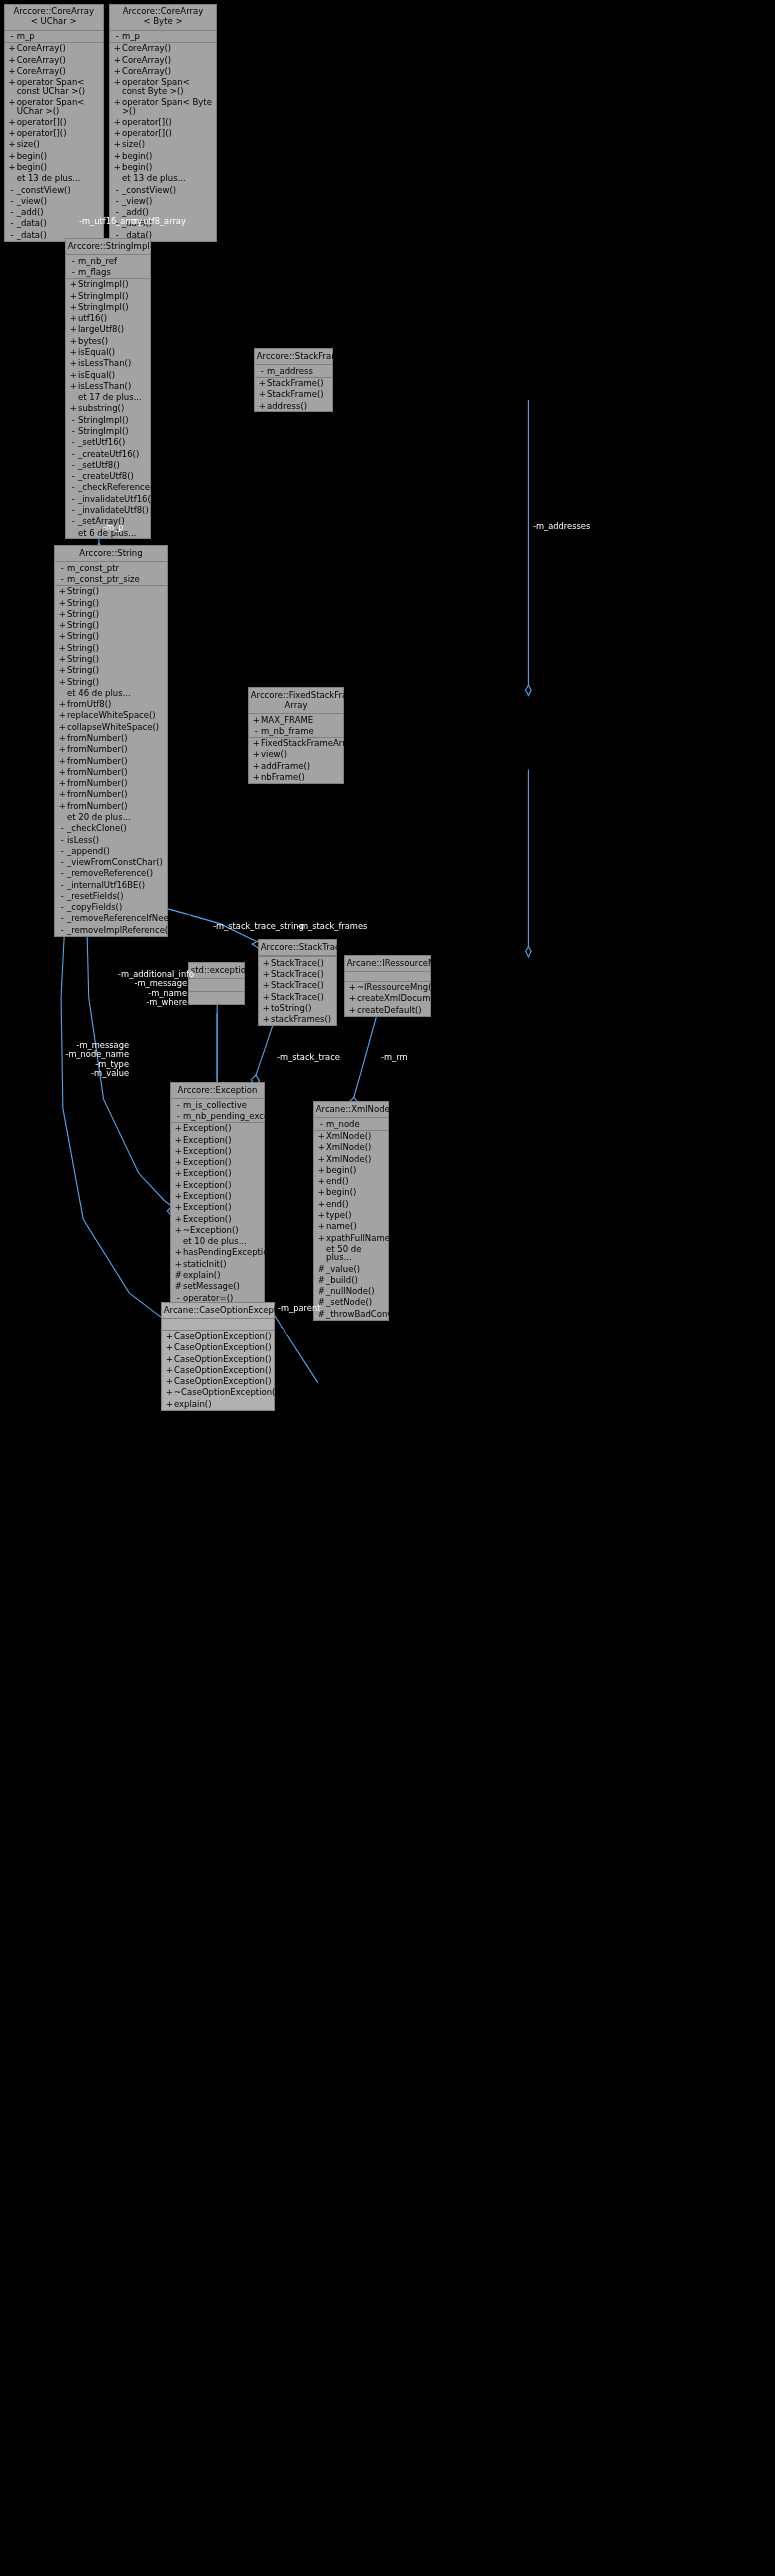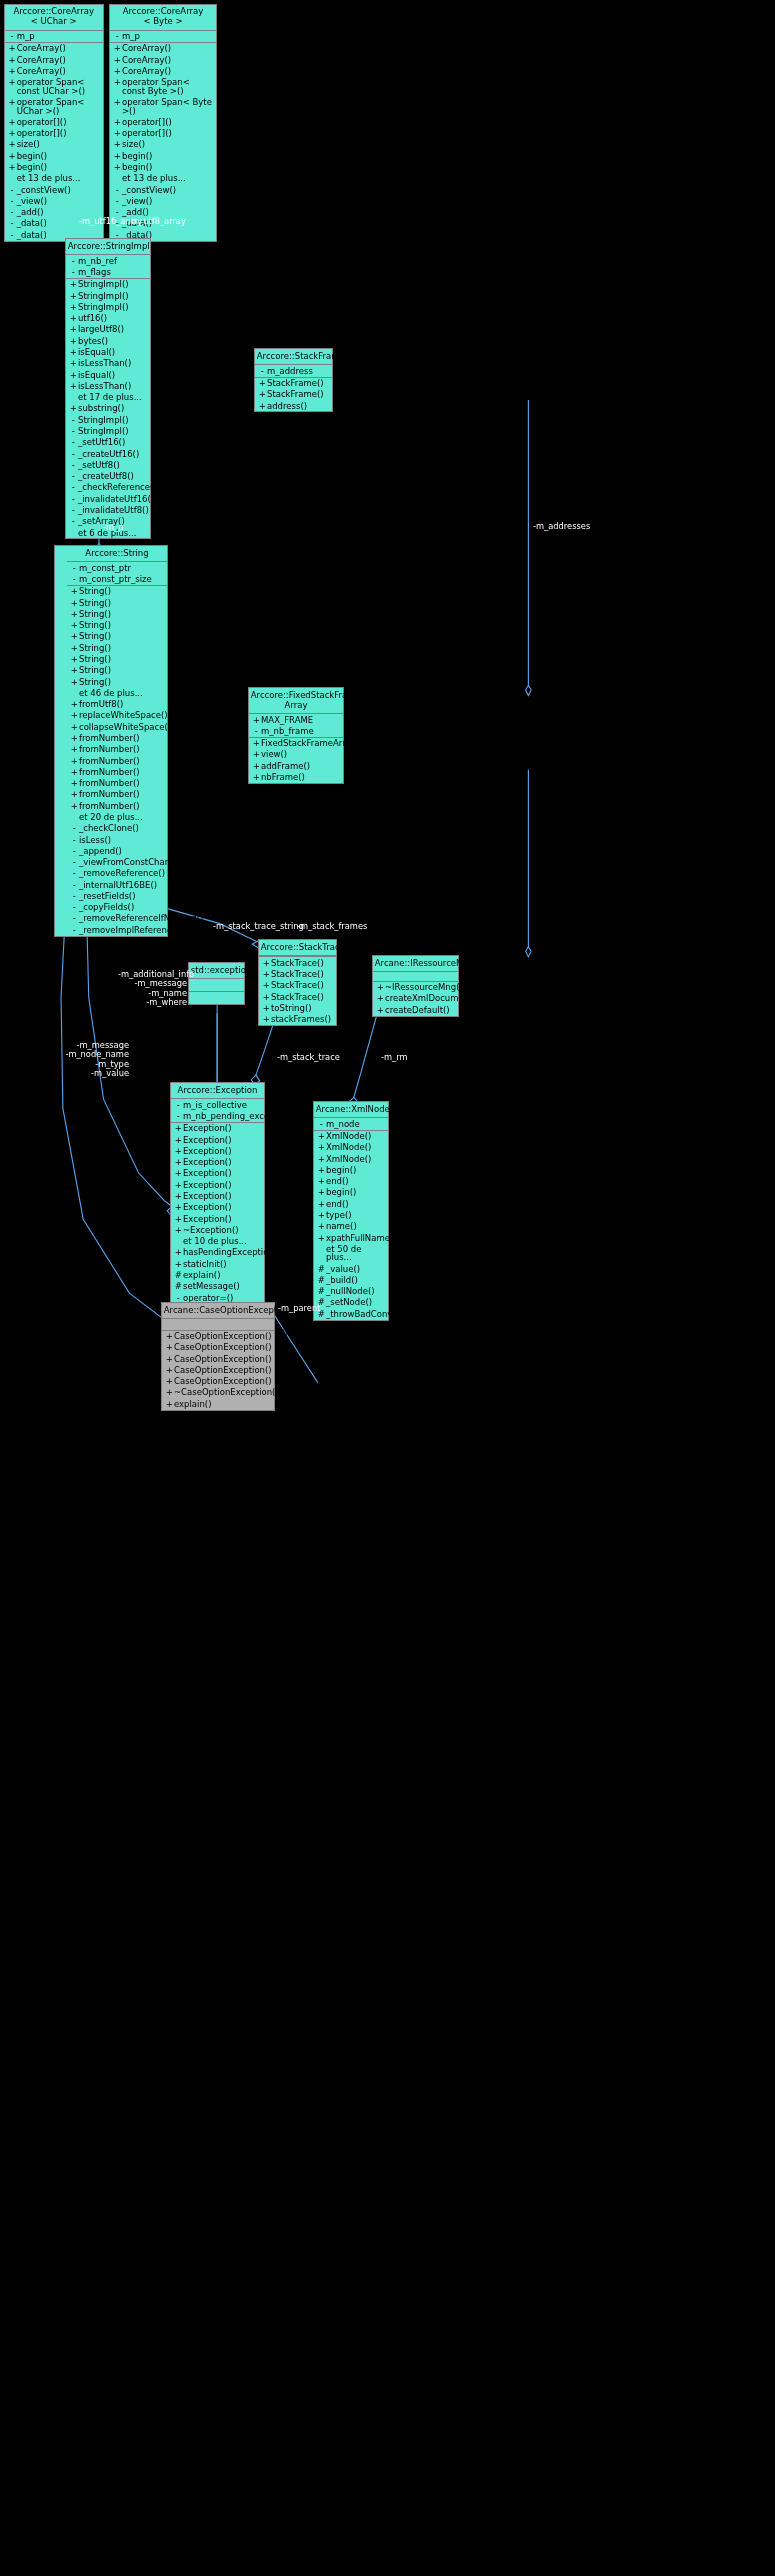--- a/index.html
+++ b/index.html
@@ -5,21 +5,21 @@
   html,body{margin:0;padding:0;background:#000;}
   body{
     width:776px;height:2576px;position:relative;overflow:hidden;
     font-family:"DejaVu Sans","Liberation Sans",sans-serif;
   }
   #stage{position:absolute;left:0;top:0;width:776px;height:2576px;}
   svg#edges{position:absolute;left:0;top:0;width:776px;height:2576px;pointer-events:none;}
 
   .uml-class{
     position:absolute;
-    background:#5eead4;
+    background:#a3a3a3;
     border:0.9px solid #808080;
     box-sizing:border-box;
     font-size:8.5px;
     color:#000;
     line-height:1.0;
     z-index:3;
   }
   .uml-class.highlight{background:#b0b0b0;}
   .uml-title{
     text-align:center;
@@ -197,21 +197,21 @@
     <div class="uml-section">
         <div class="uml-row"><span class="uml-vis">-</span><span class="uml-name">m_address</span></div>
       </div>
     <div class="uml-section">
         <div class="uml-row"><span class="uml-vis">+</span><span class="uml-name">StackFrame()</span></div>
         <div class="uml-row"><span class="uml-vis">+</span><span class="uml-name">StackFrame()</span></div>
         <div class="uml-row"><span class="uml-vis">+</span><span class="uml-name">address()</span></div>
       </div>
   </div>
 
-  <div class="uml-class" style="left:54px;top:545px;width:114px;padding-left:12px;">
+  <div class="uml-class" style="left:54px;top:545px;width:114px;">
     <div class="uml-title">Arccore::String</div>
     <div class="uml-section">
         <div class="uml-row"><span class="uml-vis">-</span><span class="uml-name">m_const_ptr</span></div>
         <div class="uml-row"><span class="uml-vis">-</span><span class="uml-name">m_const_ptr_size</span></div>
       </div>
     <div class="uml-section">
         <div class="uml-row"><span class="uml-vis">+</span><span class="uml-name">String()</span></div>
         <div class="uml-row"><span class="uml-vis">+</span><span class="uml-name">String()</span></div>
         <div class="uml-row"><span class="uml-vis">+</span><span class="uml-name">String()</span></div>
         <div class="uml-row"><span class="uml-vis">+</span><span class="uml-name">String()</span></div>
@@ -272,21 +272,21 @@
         <div class="uml-row"><span class="uml-vis">+</span><span class="uml-name">stackFrames()</span></div>
       </div>
   </div>
 
   <div class="uml-class" style="left:188px;top:962px;width:57px;">
     <div class="uml-title">std::exception</div>
     <div class="uml-section" style="height:12px;"></div>
     <div class="uml-section" style="height:12px;"></div>
   </div>
 
-  <div class="uml-class" style="left:344px;top:955px;width:87px;margin-left:28px;">
+  <div class="uml-class" style="left:344px;top:955px;width:87px;">
     <div class="uml-title">Arcane::IRessourceMng</div>
     <div class="uml-section" style="height:8.3px;"></div>
     <div class="uml-section">
         <div class="uml-row"><span class="uml-vis">+</span><span class="uml-name">~IRessourceMng()</span></div>
         <div class="uml-row"><span class="uml-vis">+</span><span class="uml-name">createXmlDocument()</span></div>
         <div class="uml-row"><span class="uml-vis">+</span><span class="uml-name">createDefault()</span></div>
       </div>
   </div>
 
   <div class="uml-class" style="left:170px;top:1082px;width:95px;">

